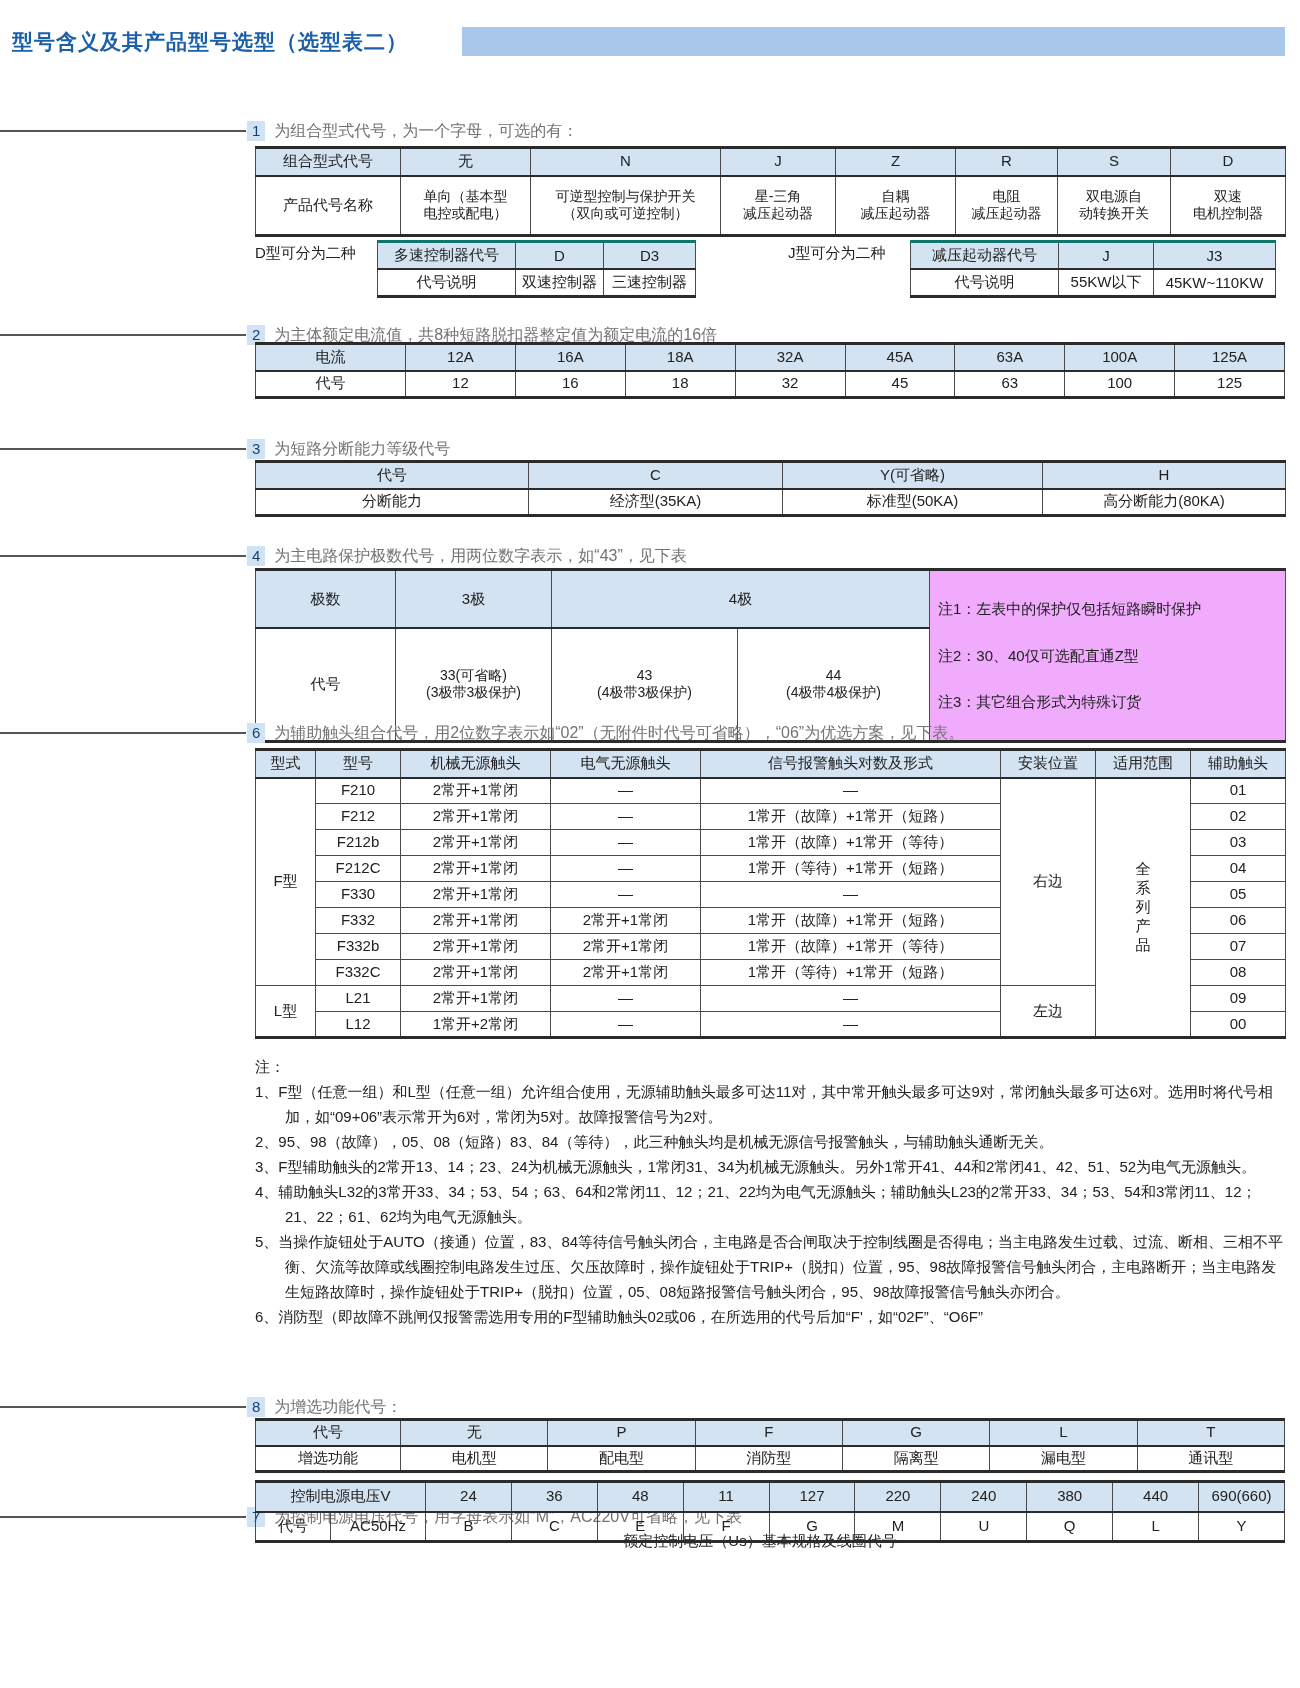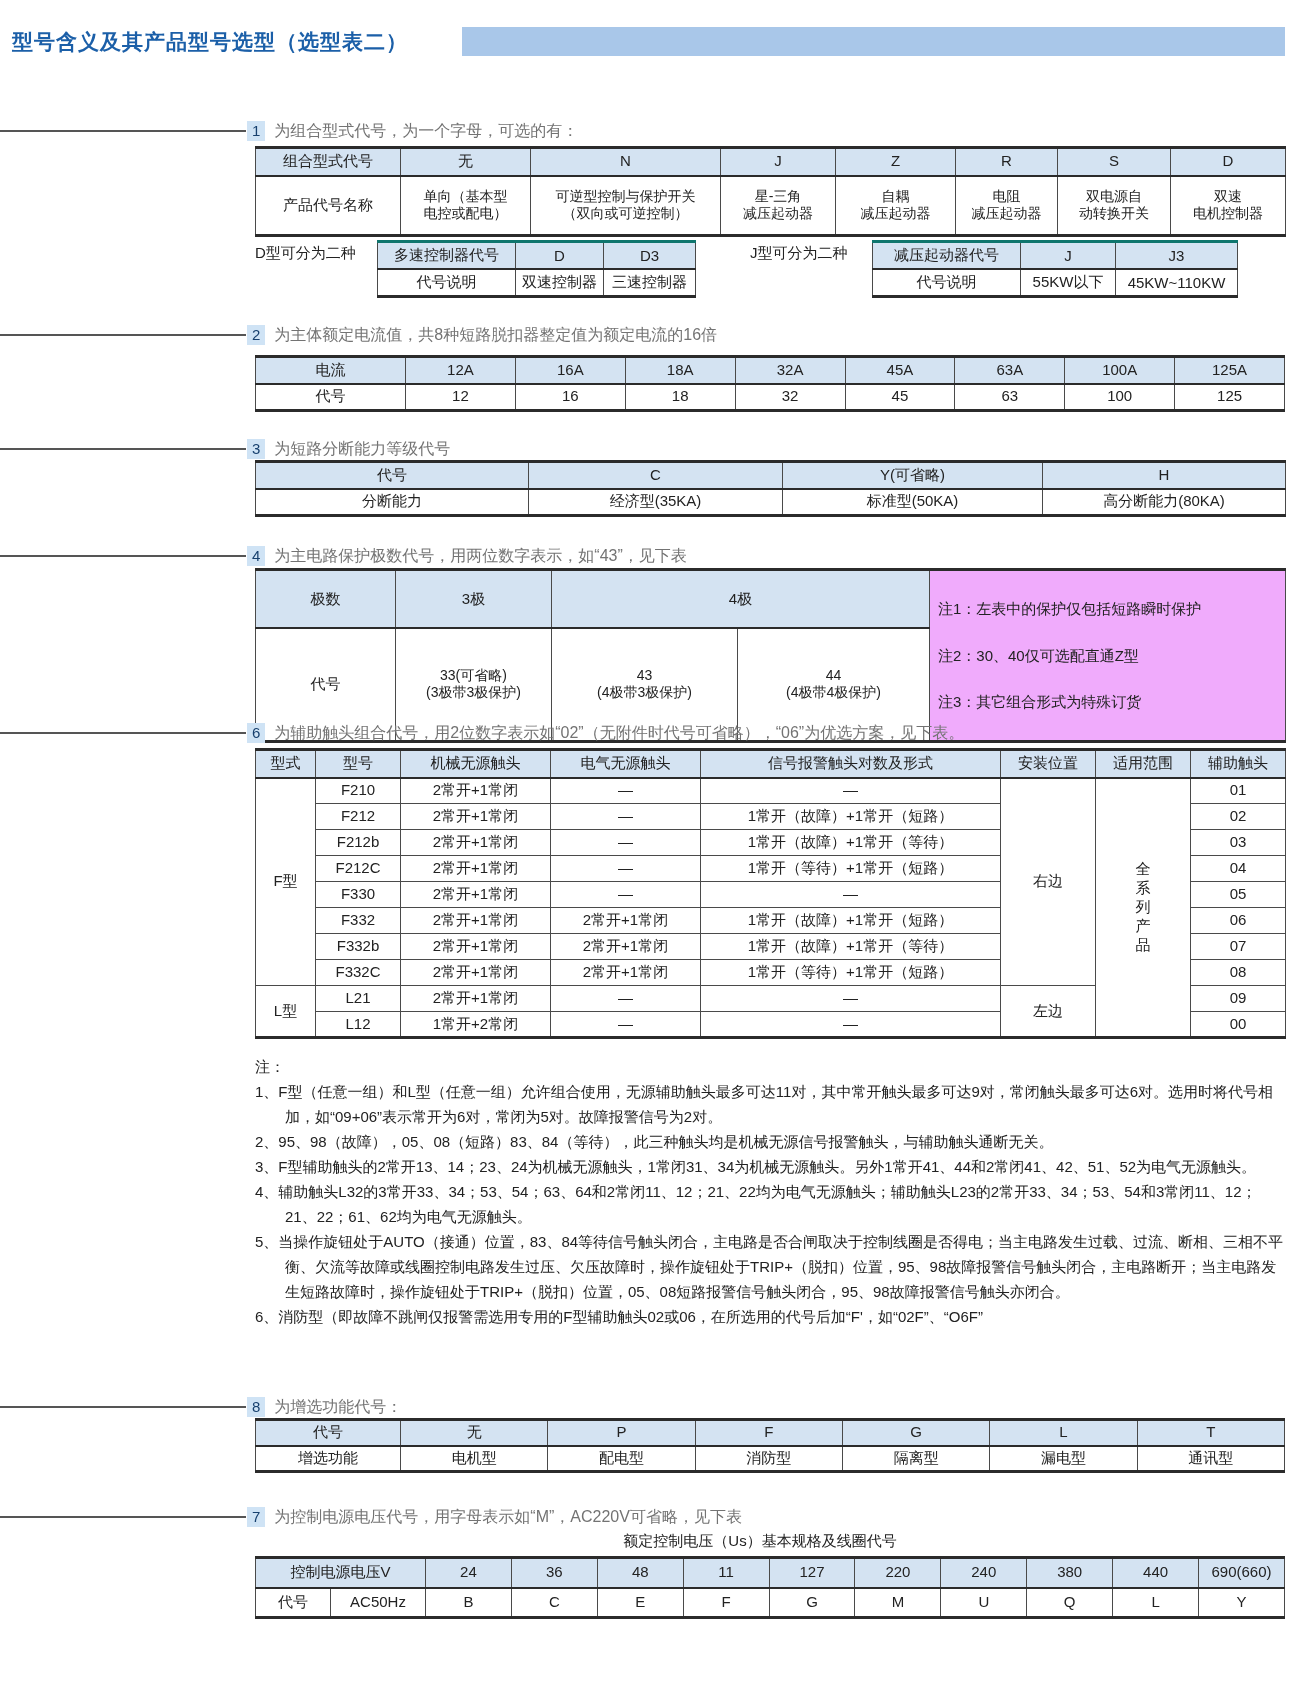--- a/index.html
+++ b/index.html
@@ -114,21 +114,21 @@
         <td>D</td>
         <td>D3</td>
       </tr>
       <tr>
         <td>代号说明</td>
         <td>双速控制器</td>
         <td>三速控制器</td>
       </tr>
     </tbody>
       </table>
-    <span class="sublabel" style="width:122px;margin-left:54px">J型可分为二种</span>
+    <span class="sublabel" style="width:122px;margin-left:92px">J型可分为二种</span>
     <table class="sub">
       <colgroup>
           <col style="width:148px">
           <col style="width:95px">
           <col style="width:122px">
         </colgroup>
       <tbody>
           <tr class="hd">
         <td>减压起动器代号</td>
         <td>J</td>
@@ -142,21 +142,21 @@
     </tbody>
       </table>
   </div>
 
   <div class="sec" style="top:324px">
     <span class="sline"></span>
     <span class="snum">2</span>
     <span class="stext">为主体额定电流值，共8种短路脱扣器整定值为额定电流的16倍</span>
   </div>
 
-  <div class="twrap" style="top:355px">
+  <div class="twrap" style="top:342px">
     <table class="t t2">
       <colgroup>
           <col style="width:150px">
           <col>
           <col>
           <col>
           <col>
           <col>
           <col>
           <col>
@@ -418,21 +418,21 @@
   </div>
 
   <div class="sec" style="top:1506px">
     <span class="sline"></span>
     <span class="snum">7</span>
     <span class="stext">为控制电源电压代号，用字母表示如“M”，AC220V可省略，见下表</span>
   </div>
 
   <div id="sub7">额定控制电压（Us）基本规格及线圈代号</div>
 
-  <div class="twrap" style="top:1556px">
+  <div class="twrap" style="top:1480px">
     <table class="t t7">
       <colgroup>
           <col style="width:75px">
           <col style="width:95px">
           <col>
           <col>
           <col>
           <col>
           <col>
           <col>

